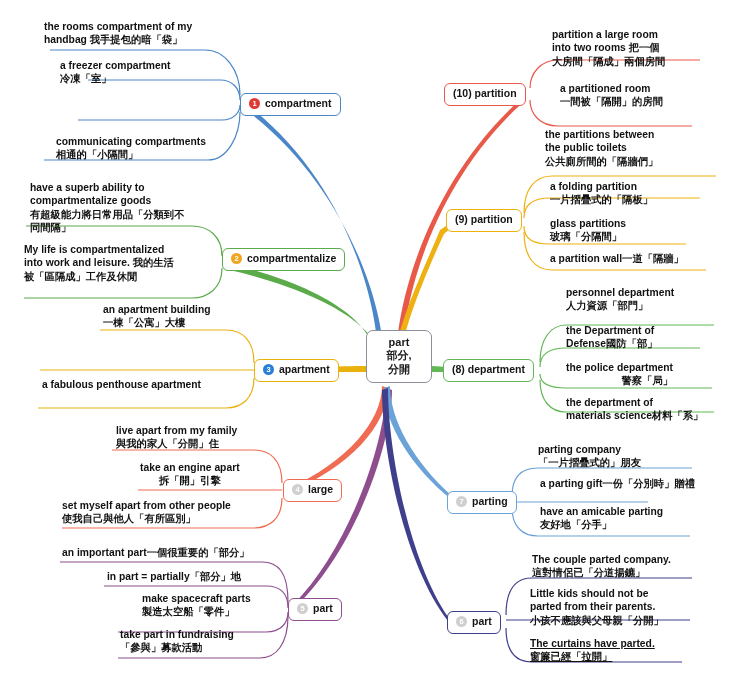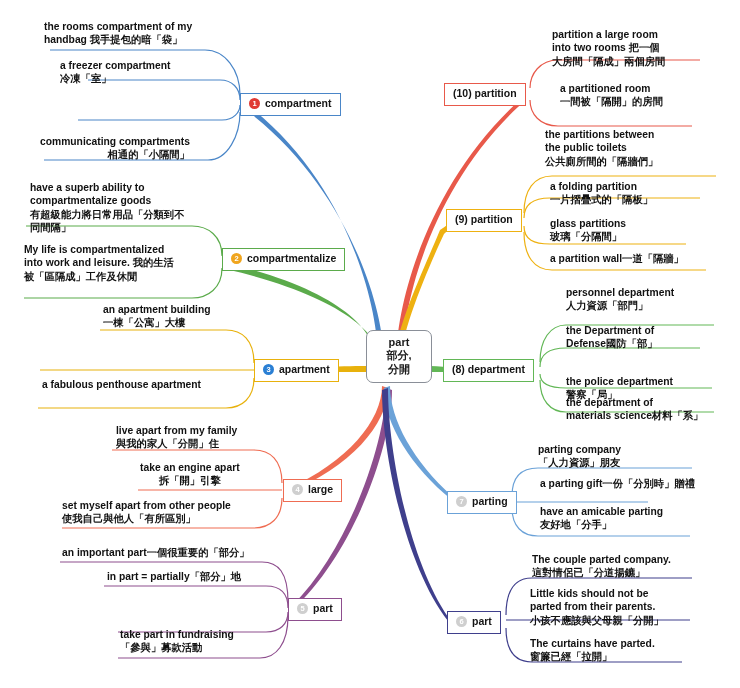--- a/index.html
+++ b/index.html
@@ -17,21 +17,21 @@
     border:1.6px solid #8a8f98;border-radius:7px;background:#fff;
     text-align:center;padding:5px 4px 6px;
     font-size:11px;font-weight:bold;color:#1b1b1b;line-height:1.22;
     z-index:6;
   }
   .center-node div{white-space:nowrap;}
 
   
   .branch{
     position:absolute;z-index:5;background:#fff;
-    border:1.5px solid #999;border-radius:0;
+    border:1.5px solid #999;border-radius:6px;
     padding:4px 8px 5px;
     font-size:10.5px;font-weight:bold;color:#141414;
     white-space:nowrap;display:flex;gap:5px;
     line-height:1.1;
   }
   .badge{
     display:inline-flex;align-items:center;justify-content:center;
     width:11px;height:11px;border-radius:50%;
     font-size:7.5px;font-weight:bold;color:#fff;flex:0 0 auto;
     line-height:1;
@@ -213,21 +213,21 @@
   </div>
 
   <div class="leaf" style="left:44px;top:20px;">
     <div>the rooms compartment of my</div>
     <div>handbag 我手提包的暗「袋」</div>
   </div>
   <div class="leaf" style="left:60px;top:59px;">
     <div>a freezer compartment</div>
     <div class="cn">冷凍「室」</div>
   </div>
-  <div class="leaf" style="left:40px;top:135px;text-align:right;">
+  <div class="leaf" style="left:56px;top:135px;">
     <div>communicating compartments</div>
     <div class="cn">相通的「小隔間」</div>
   </div>
 
   <div class="leaf" style="left:30px;top:181px;">
     <div>have a superb ability to</div>
     <div>compartmentalize goods</div>
     <div class="cn">有超級能力將日常用品「分類到不</div>
     <div class="cn">同間隔」</div>
   </div>
@@ -257,20 +257,24 @@
     <div>set myself apart from other people</div>
     <div class="cn">使我自己與他人「有所區別」</div>
   </div>
 
   <div class="leaf" style="left:62px;top:546px;">
     <div>an important part一個很重要的「部分」</div>
   </div>
   <div class="leaf" style="left:107px;top:570px;">
     <div>in part = partially「部分」地</div>
   </div>
+  <div class="leaf" style="left:142px;top:592px;">
+    <div>make spacecraft parts</div>
+    <div class="cn">製造太空船「零件」</div>
+  </div>
   <div class="leaf" style="left:120px;top:628px;">
     <div>take part in fundraising</div>
     <div class="cn">「參與」募款活動</div>
   </div>
 
   <div class="leaf" style="left:552px;top:28px;">
     <div>partition a large room</div>
     <div>into two rooms 把一個</div>
     <div class="cn">大房間「隔成」兩個房間</div>
   </div>
@@ -297,48 +301,48 @@
   </div>
 
   <div class="leaf" style="left:566px;top:286px;">
     <div>personnel department</div>
     <div class="cn">人力資源「部門」</div>
   </div>
   <div class="leaf" style="left:566px;top:324px;">
     <div>the Department of</div>
     <div>Defense國防「部」</div>
   </div>
-  <div class="leaf" style="left:566px;top:375px;">
+  <div class="leaf" style="left:566px;top:361px;text-align:right;">
     <div>the police department</div>
     <div class="cn">警察「局」</div>
   </div>
   <div class="leaf" style="left:566px;top:396px;">
     <div>the department of</div>
     <div>materials science材料「系」</div>
   </div>
 
   <div class="leaf" style="left:538px;top:443px;">
     <div>parting company</div>
-    <div class="cn">「人力資源」朋友</div>
+    <div class="cn">「一片摺疊式的」朋友</div>
   </div>
   <div class="leaf" style="left:540px;top:477px;">
     <div>a parting gift一份「分別時」贈禮</div>
   </div>
   <div class="leaf" style="left:540px;top:505px;">
     <div>have an amicable parting</div>
     <div class="cn">友好地「分手」</div>
   </div>
 
   <div class="leaf" style="left:532px;top:553px;">
     <div>The couple parted company.</div>
     <div class="cn">這對情侶已「分道揚鑣」</div>
   </div>
   <div class="leaf" style="left:530px;top:587px;">
     <div>Little kids should not be</div>
     <div>parted from their parents.</div>
     <div class="cn">小孩不應該與父母親「分開」</div>
   </div>
-  <div class="leaf" style="left:530px;top:637px;">
+  <div class="leaf" style="left:530px;top:637px;text-decoration:underline;">
     <div>The curtains have parted.</div>
     <div class="cn">窗簾已經「拉開」</div>
   </div>
 
 </div>
 
 </body></html>

